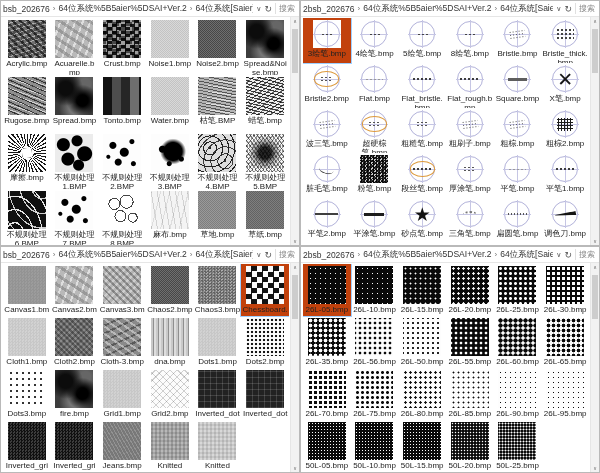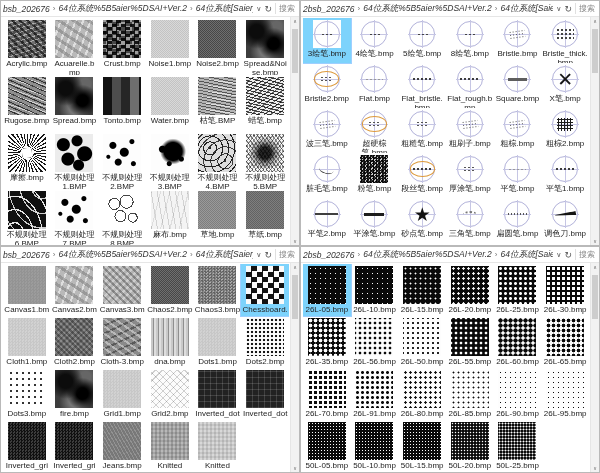--- a/index.html
+++ b/index.html
@@ -4,39 +4,39 @@
 <style>
   html,body{margin:0;padding:0;background:#fff;}
   *{box-sizing:border-box;}
   .page{width:600px;height:473px;display:grid;grid-template-columns:300px 300px;grid-template-rows:246px 227px;
         background:#cfcfcf;font-family:"Liberation Sans",sans-serif;overflow:hidden;}
   .win{position:relative;background:#fff;border:1px solid #b9b9b9;overflow:hidden;}
   
   .addr{position:absolute;top:0;left:0;right:0;height:16px;background:#fff;border-bottom:1px solid #e6e6e6;
         display:flex;align-items:center;padding:0 2px;gap:3px;font-size:8.5px;color:#333;}
   .crumbs{display:flex;align-items:center;gap:3px;white-space:nowrap;overflow:hidden;flex:1;}
-  .crumb{cursor:default;font-style:italic;}
+  .crumb{cursor:default;}
   .sep{color:#777;font-size:8px;}
   .chev{color:#555;font-size:7px;flex:none;}
   .refresh{color:#555;font-size:9px;flex:none;}
   .search{flex:none;width:22px;overflow:hidden;white-space:nowrap;border-left:1px solid #e0e0e0;
           color:#888;font-size:8px;padding-left:3px;}
   
   .scroll{position:absolute;top:16px;bottom:0;right:0;width:9px;background:#f2f2f2;border-left:1px solid #e6e6e6;}
   .sarrow{display:block;text-align:center;font-size:5px;color:#707070;line-height:8px;height:8px;}
   .sthumb{position:absolute;top:12px;left:1px;width:6px;height:44px;background:#cdcdcd;}
   .sarrow.bot{position:absolute;bottom:0;left:0;right:0;}
   
   .files{position:absolute;top:17px;left:2px;right:10px;bottom:0;display:grid;
          grid-template-columns:repeat(6,1fr);align-content:start;overflow:hidden;}
   .win-tl .files{grid-auto-rows:57px;}
   .win-tr .files{grid-auto-rows:45px;}
   .win-bl .files,.win-br .files{grid-auto-rows:52px;}
   .tile{display:flex;flex-direction:column;align-items:center;padding-top:2px;overflow:hidden;}
-  .tile.sel{background:#7dd3fc;outline:1px solid #9ecfff;}
+  .tile.sel{background:#c2410c;outline:1px solid #9ecfff;}
   .th{width:38px;height:38px;flex:none;}
   .win-tr .th{width:28px;height:28px;}
   .lbl{font-size:8px;line-height:9px;max-height:18px;overflow:hidden;text-align:center;
        overflow-wrap:anywhere;color:#222;padding:1px 1px 0 1px;}
   .win-tr .lbl{max-height:17px;}
   
   .t-mottle-dark{background-color:#6f6f6f;background-image:
     repeating-linear-gradient(41deg,rgba(0,0,0,.55) 0 2px,transparent 2px 5px),
     repeating-linear-gradient(-18deg,rgba(255,255,255,.45) 0 1px,transparent 1px 4px),
     repeating-linear-gradient(86deg,rgba(0,0,0,.3) 0 3px,transparent 3px 7px);}
@@ -763,21 +763,21 @@
         <div class="tile">
           <div class="th" style="background-color: rgb(253, 253, 253); background-image: radial-gradient(circle, rgb(10, 10, 10) 1.66px, transparent 2.16px); background-size: 5px 5px;"></div>
           <div class="lbl">26L-65.bmp</div>
         </div>
         <div class="tile">
           <div class="th" style="background-color: rgb(253, 253, 253); background-image: radial-gradient(circle, rgb(10, 10, 10) 1.43px, transparent 1.93px); background-size: 5px 5px;"></div>
           <div class="lbl">26L-70.bmp</div>
         </div>
         <div class="tile">
           <div class="th" style="background-color: rgb(253, 253, 253); background-image: radial-gradient(circle, rgb(10, 10, 10) 1.19px, transparent 1.69px); background-size: 5px 5px;"></div>
-          <div class="lbl">26L-91.bmp</div>
+          <div class="lbl">26L-75.bmp</div>
         </div>
         <div class="tile">
           <div class="th" style="background-color: rgb(253, 253, 253); background-image: radial-gradient(circle, rgb(10, 10, 10) 0.95px, transparent 1.45px); background-size: 5px 5px;"></div>
           <div class="lbl">26L-80.bmp</div>
         </div>
         <div class="tile">
           <div class="th" style="background-color: rgb(253, 253, 253); background-image: radial-gradient(circle, rgb(10, 10, 10) 0.71px, transparent 1.21px); background-size: 5px 5px;"></div>
           <div class="lbl">26L-85.bmp</div>
         </div>
         <div class="tile">

